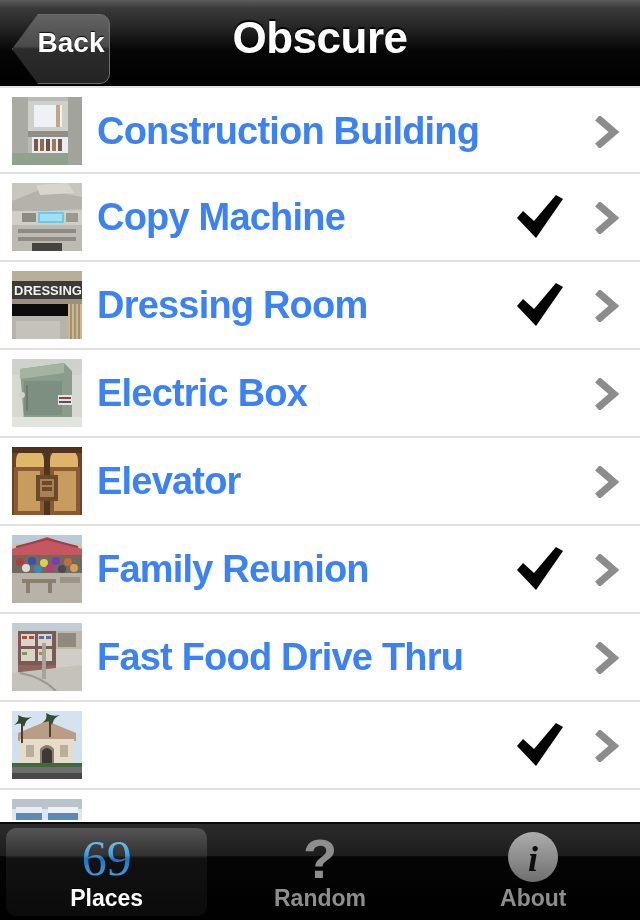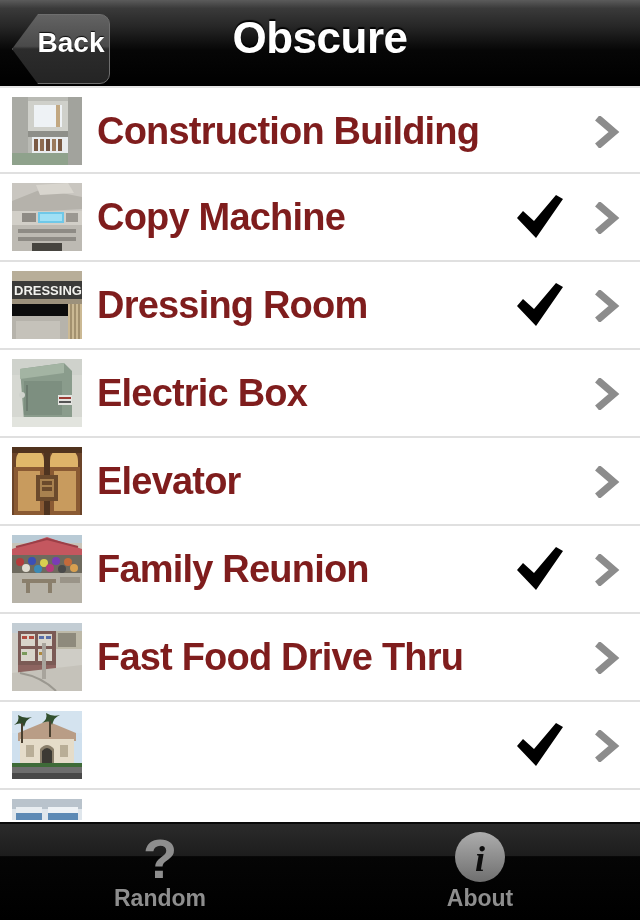--- a/index.html
+++ b/index.html
@@ -107,21 +107,21 @@
   .thumb svg { display: block; width: 70px; height: 68px; }
   .row-label {
     position: absolute;
     left: 97px;
     right: 150px;
     top: 0;
     height: 86px;
     line-height: 86px;
     font-size: 38px;
     font-weight: bold;
-    color: #7f1d1d;
+    color: #3b82f6;
     letter-spacing: -0.8px;
     white-space: nowrap;
     overflow: hidden;
   }
   .check {
     position: absolute;
     right: 74px;
     top: 19px;
     width: 52px;
     height: 48px;
@@ -466,20 +466,26 @@
           <rect x="36" y="14" width="30" height="10" fill="#5d8ab5"></rect>
           <rect x="0" y="24" width="70" height="44" fill="#cdd6dd"></rect>
         </svg>
       </div>
     </div>
 
   </div>
 
   <div class="tabbar">
 
+    <div class="tab selected">
+      <div class="tab-icon">
+        <span class="count-num">69</span>
+      </div>
+      <div class="tab-label">Places</div>
+    </div>
 
 
     <div class="tab">
       <div class="tab-icon">
         <span class="glyph-q">?</span>
       </div>
       <div class="tab-label">Random</div>
     </div>
 
     <div class="tab">

